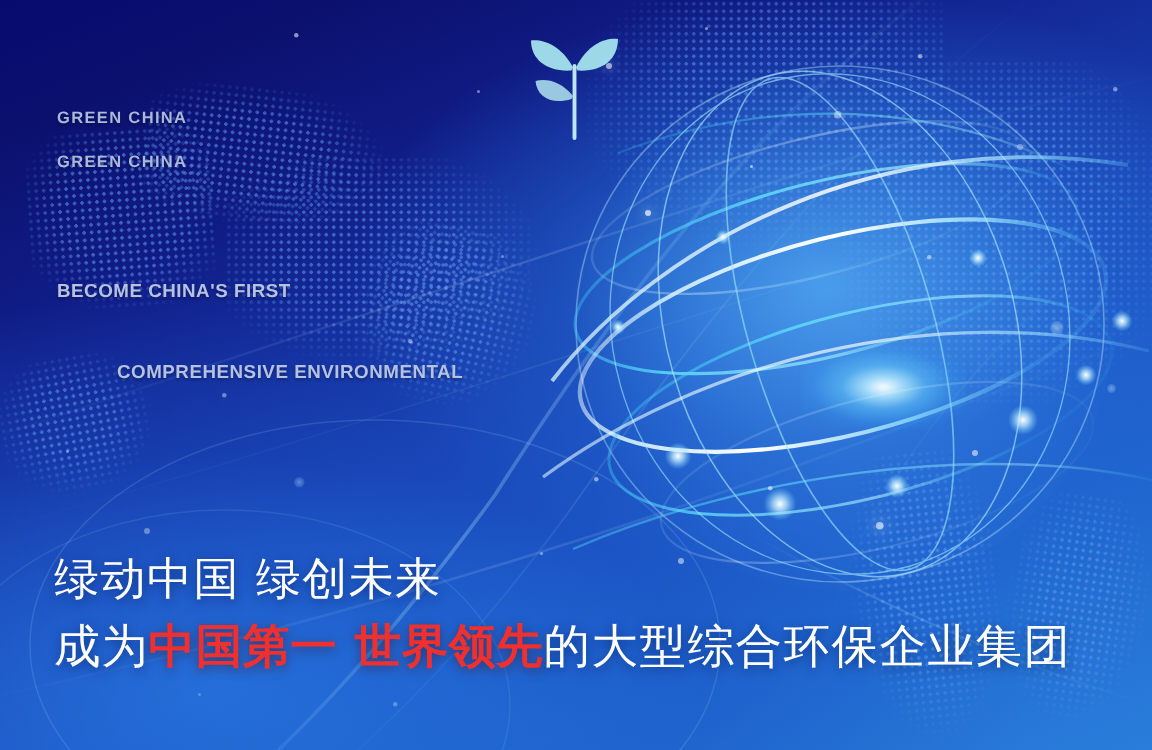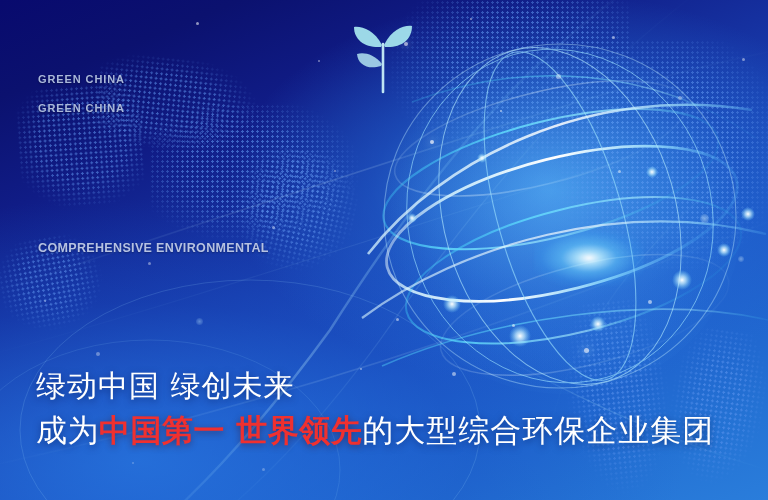--- a/index.html
+++ b/index.html
@@ -96,21 +96,21 @@
   #eyebrow-1{top:73px;}
   #eyebrow-2{top:102px;}
 
   .subline{
     position:absolute;left:38px;
     color:#b6c2e2;font-size:12.5px;font-weight:bold;letter-spacing:.35px;
     text-shadow:0 1px 2px rgba(0,0,0,.30);
   }
   #subline-1{top:187px;}
   #subline-2{top:214px;}
-  #subline-3{top:241px;}
+  #subline-3{top:241px;margin-left:40px;}
   #subline-4{top:268px;}
 
   #headline-1{
     position:absolute;left:36px;top:366px;
     font-family:"DejaVu Sans","Liberation Sans",sans-serif;
     font-size:30px;color:#ffffff;letter-spacing:1px;white-space:nowrap;
     text-shadow:0 2px 7px rgba(0,20,80,.55);
   }
   #headline-2{
     position:absolute;left:36px;top:410px;
@@ -278,20 +278,21 @@
     <b style="left:272px;top:226px;width:3px;height:3px;opacity:.40"></b>
     <b style="left:334px;top:170px;width:2px;height:2px;opacity:.40"></b>
     <b style="left:688px;top:436px;width:5px;height:5px;opacity:.30;background:radial-gradient(circle,#d8f3ff,rgba(190,235,255,0));"></b>
     <b style="left:262px;top:468px;width:3px;height:3px;opacity:.28"></b>
     <b style="left:132px;top:462px;width:2px;height:2px;opacity:.25"></b>
   </div>
 
   <div class="eyebrow" id="eyebrow-1">GREEN CHINA</div>
   <div class="eyebrow" id="eyebrow-2">GREEN CHINA</div>
 
+  <div class="subline" id="subline-1">BECOME CHINA'S FIRST</div>
   <div class="subline" id="subline-3">COMPREHENSIVE ENVIRONMENTAL</div>
 
   <div id="headline-1">绿动中国 绿创未来</div>
 
   <div id="headline-2">
     <span>成为</span><span class="hl">中国第一 世界领先</span><span class="tail">的大型综合环保企业集团</span>
   </div>
 
 </div>
 

